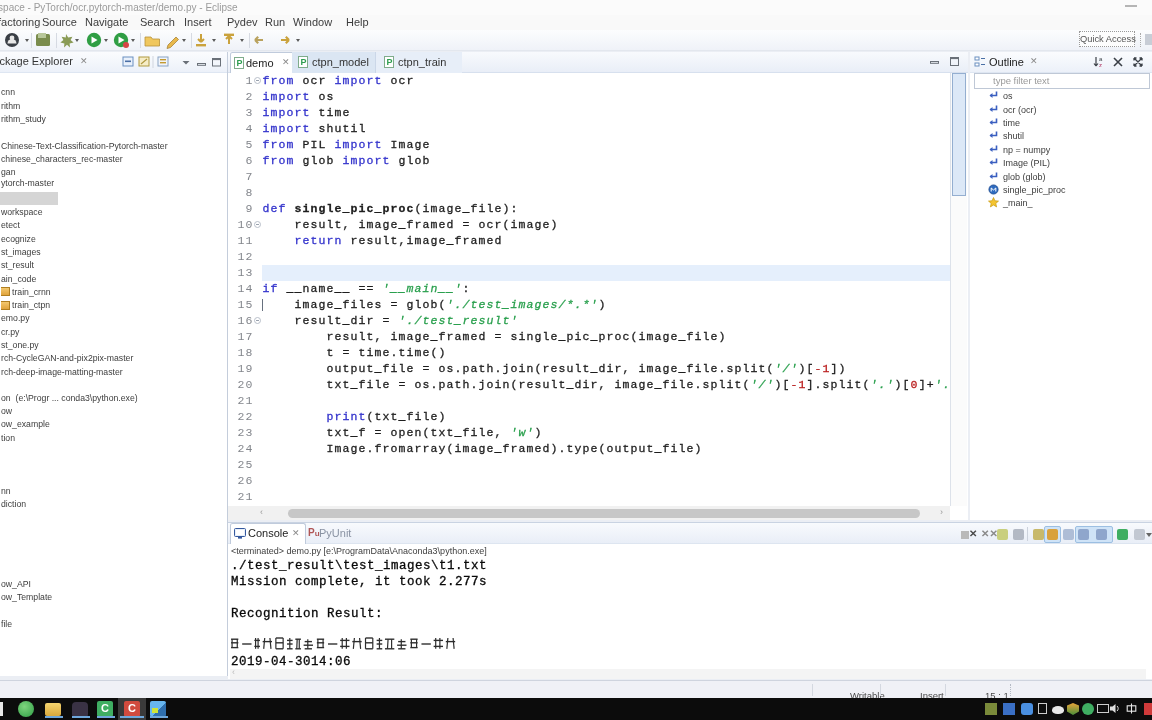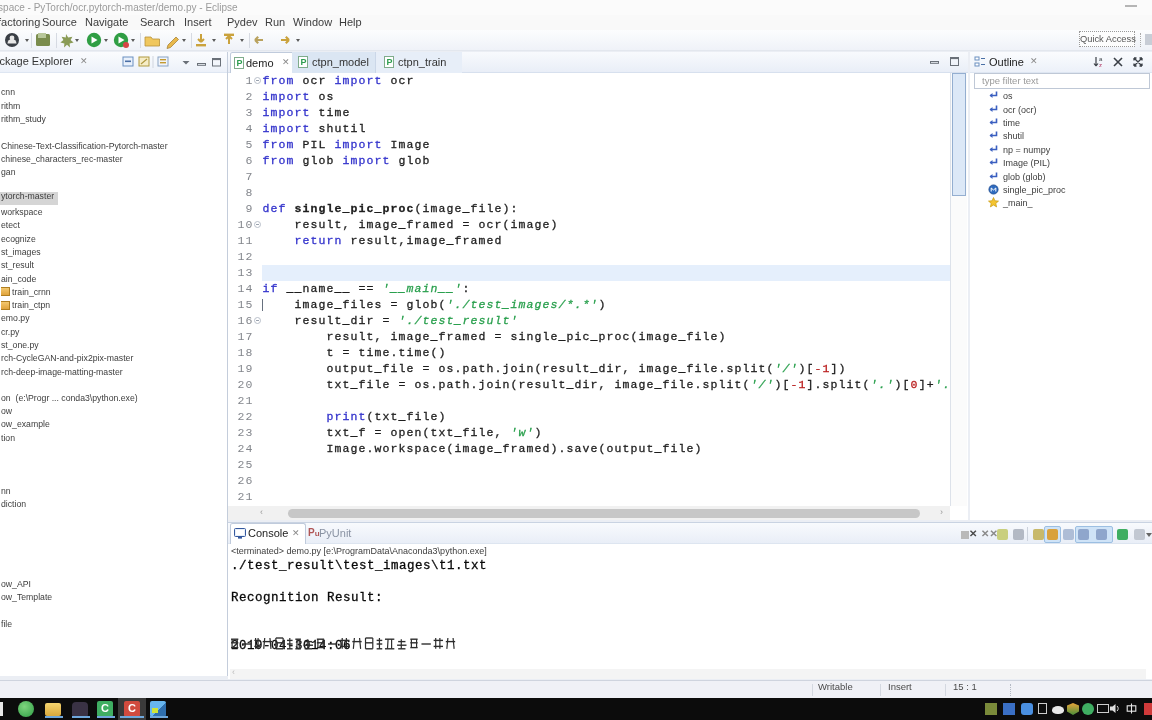--- a/index.html
+++ b/index.html
@@ -43,35 +43,35 @@
 .fold { position:absolute; width:7px; height:7px; border:1px solid #b9bfca; border-radius:50%; background:#fff; }
 .fold:before { content:""; position:absolute; left:1px; top:2.4px; width:3.4px; height:1px; background:#9aa2ae; }
 #hsb { position:absolute; left:0; top:454px; width:722px; height:14px; background:#f1f1f1; }
 #hsb .th { position:absolute; left:60px; top:2.5px; width:632px; height:9px; background:#c7c7c7; border-radius:5px; }
 #vsb { position:absolute; left:722px; top:21px; width:17px; height:433px; background:#fbfbfb; border-left:1px solid #dde2ea; }
 #vsb .th { position:absolute; left:1px; top:0px; width:14px; height:123px; background:#dce8f7; border:1px solid #94aed0; }
 
 
 #outline { position:absolute; left:970px; top:52px; width:182px; height:468px; background:#fff; }
 #outhdr { position:absolute; left:0; top:0; width:182px; height:21px; background:linear-gradient(180deg,#fbfcfe,#ecf1f9); border-bottom:1px solid #dee6f2; }
-#filter { position:absolute; left:4px; top:21px; width:176px; height:16px; border:1px solid #bfc8d6; background:#fff; font-size:9.5px; color:#9a9a9a; line-height:14px; padding-left:7px; }
+#filter { position:absolute; left:4px; top:21px; width:176px; height:16px; border:1px solid #bfc8d6; background:#fff; font-size:9.5px; color:#9a9a9a; line-height:14px; padding-left:18px; }
 .oi { position:absolute; left:18px; font-size:9px; color:#3d3d3d; white-space:pre; }
 .oico { vertical-align:-2px; margin-right:4px; }
 
 
 #console { position:absolute; left:228px; top:522px; width:924px; height:157px; background:#fff; border-top:1px solid #c9d3e2; }
 #conshdr { position:absolute; left:0; top:0; width:924px; height:21px; background:linear-gradient(180deg,#f8fafd,#e9eef7); border-bottom:1px solid #dde5f0; }
 #termline { position:absolute; left:3px; top:23px; font-size:9px; color:#404040; white-space:pre; }
 .conl { position:relative; height:16px; line-height:16px; white-space:pre; font-family:"Liberation Mono",monospace; font-size:12.5px; letter-spacing:0.5px; color:#0a0a0a; -webkit-text-stroke:0.3px; }
 #contxt { position:absolute; left:3px; top:35px; }
 .xg { position:absolute; top:528px; font-size:10px; color:#4a4a4a; font-weight:bold; white-space:pre; }
 
 
 #status { position:absolute; left:0; top:680px; width:1152px; height:18px; background:#f0f1f6; border-top:1px solid #cfd4de; }
-.st { position:absolute; top:0; font-size:9.5px; color:#4a4a4a; }
+.st { position:absolute; top:9px; font-size:9.5px; color:#4a4a4a;margin-left:32px; }
 .stsep { position:absolute; top:3px; width:1px; height:12px; background:#d4d8e0; }
 
 
 #taskbar { position:absolute; left:0; top:698px; width:1152px; height:22px; background:#0c0c0c; }
 .tb { position:absolute; top:3px; width:16px; height:16px; border-radius:2px; }
 .tbu { position:absolute; top:18px; height:2px; background:#6fa8dc; }
 .tray { position:absolute; top:5px; width:12px; height:12px; }
 
 #qa { position:absolute; left:1079px; top:1px; width:56px; height:16px; background:#fdfdfd; border:1px dotted #9a9a9a; font-size:9.3px; color:#555; text-align:left; line-height:15px; white-space:nowrap; }
 </style></head>
@@ -82,21 +82,21 @@
   </div>
 <div id="menubar">
  <span class="mi" style="left:-16px">Refactoring</span>
  <span class="mi" style="left:42px">Source</span>
  <span class="mi" style="left:85px">Navigate</span>
  <span class="mi" style="left:140px">Search</span>
  <span class="mi" style="left:184px">Insert</span>
  <span class="mi" style="left:227px">Pydev</span>
  <span class="mi" style="left:265px">Run</span>
  <span class="mi" style="left:293px">Window</span>
- <span class="mi" style="left:339px">Help</span>
+ <span class="mi" style="left:346px">Help</span>
 </div>
 <div id="toolbar">
  <svg width="320" height="20" viewBox="0 0 320 20" style="position:absolute;left:0;top:2px">
   <circle cx="12" cy="8" r="7" fill="#3a3f46"></circle>
       <circle cx="12" cy="6" r="2.4" fill="#e8e8e8"></circle>
       <path d="M7.5 11.5 a4.5 4.5 0 0 1 9 0z" fill="#e8e8e8"></path>
   <rect x="36" y="2" width="14" height="12" rx="1.5" fill="#7a8c4d"></rect>
       <rect x="38" y="1" width="8" height="5" fill="#b8c79a"></rect>
   <path d="M66 2 l2.2 3.6 4.2-.8-1.8 3.2 3 2.4-4 1 .4 4-3-2.6-3 2.6.4-4-4-1 3-2.4-1.8-3.2 4.2.8z" fill="#8a9b56"></path>
   <circle cx="94" cy="8" r="7.2" fill="#2f9e44"></circle>
@@ -156,21 +156,21 @@
   </svg>
  </div>
  <div style="position:absolute;left:0;top:21px;width:227px;height:602px;overflow:hidden">
 <div class="ti" style="left:1px;top:14.2px">cnn</div>
 <div class="ti" style="left:1px;top:27.5px">rithm</div>
 <div class="ti" style="left:1px;top:40.8px">rithm_study</div>
 <div class="ti" style="left:1px;top:67.5px">Chinese-Text-Classification-Pytorch-master</div>
 <div class="ti" style="left:1px;top:80.8px">chinese_characters_rec-master</div>
 <div class="ti" style="left:1px;top:94.1px">gan</div>
 <div class="tsel" style="top:119.1px"></div>
-<div class="ti" style="left:1px;top:118px">ytorch-master</div>
+<div class="ti" style="left:1px;top:105px">ytorch-master</div>
 <div class="ti" style="left:1px;top:134.0px">workspace</div>
 <div class="ti" style="left:1px;top:147.3px">etect</div>
 <div class="ti" style="left:1px;top:160.6px">ecognize</div>
 <div class="ti" style="left:1px;top:173.9px">st_images</div>
 <div class="ti" style="left:1px;top:187.2px">st_result</div>
 <div class="ti" style="left:1px;top:200.5px">ain_code</div>
 <div class="tico" style="top:214.3px"></div>
 <div class="ti" style="left:12px;top:213.8px">train_crnn</div>
 <div class="tico" style="top:227.6px"></div>
 <div class="ti" style="left:12px;top:227.1px">train_ctpn</div>
@@ -260,21 +260,21 @@
 <div class="cl"><span class="k">if</span> __name__ == <span class="s">'__main__'</span>:</div>
 <div class="cl">    image_files = glob(<span class="s">'./test_images/*.*'</span>)</div>
 <div class="cl">    result_dir = <span class="s">'./test_result'</span></div>
 <div class="cl">        result, image_framed = single_pic_proc(image_file)</div>
 <div class="cl">        t = time.time()</div>
 <div class="cl">        output_file = os.path.join(result_dir, image_file.split(<span class="s">'/'</span>)[<span class="n">-1</span>])</div>
 <div class="cl">        txt_file = os.path.join(result_dir, image_file.split(<span class="s">'/'</span>)[<span class="n">-1</span>].split(<span class="s">'.'</span>)[<span class="n">0</span>]+<span class="s">'.txt'</span></div>
 <div class="cl"></div>
 <div class="cl">        <span class="k">print</span>(txt_file)</div>
 <div class="cl">        txt_f = open(txt_file, <span class="s">'w'</span>)</div>
-<div class="cl">        Image.workspace(image_framed).save(output_file)</div>
+<div class="cl">        Image.fromarray(image_framed).type(output_file)</div>
  </div>
  <div style="position:absolute;left:34px;top:247px;width:1px;height:12px;background:#66707e"></div>
  <div id="hsb">
       <span style="position:absolute;left:32px;top:1px;font-size:9px;color:#999">‹</span>
       <div class="th"></div>
       <span style="position:absolute;left:712px;top:1px;font-size:9px;color:#999">›</span>
     </div>
  <div id="vsb">
       <div class="th"></div>
     </div>
@@ -346,20 +346,21 @@
         <rect x="4" y="9" width="4" height="1.6" fill="#35589e"></rect>
   </svg>
   <span style="position:absolute;left:20px;top:3.5px;font-size:11px;color:#1c1c1c">Console</span>
   <span style="position:absolute;left:64px;top:4.5px;font-size:9px;color:#8a8a8a">✕</span>
   <span style="position:absolute;left:80px;top:4px;font-size:10px;color:#b05555;font-weight:bold">P<span style="font-size:8px">u</span></span>
   <span style="position:absolute;left:91px;top:3.5px;font-size:11px;color:#8a93a3">PyUnit</span>
  </div>
  <div id="termline">&lt;terminated&gt; demo.py [e:\ProgramData\Anaconda3\python.exe]</div>
  <div id="contxt">
   <div class="conl">./test_result\test_images\t1.txt</div>
+  <div class="conl">Mission complete, it took 2.277s</div>
   <div class="conl"> </div>
   <div class="conl">Recognition Result:</div>
   <div class="conl"> </div>
   <div class="conl"> </div>
   <div class="conl">2019-04-3014:06</div>
  </div>
  <div style="position:absolute;left:2px;top:146px;width:916px;height:10px;background:#f4f4f4">
       <span style="position:absolute;left:2px;top:-2px;font-size:9px;color:#bbb">‹</span>
     </div>
 </div>

